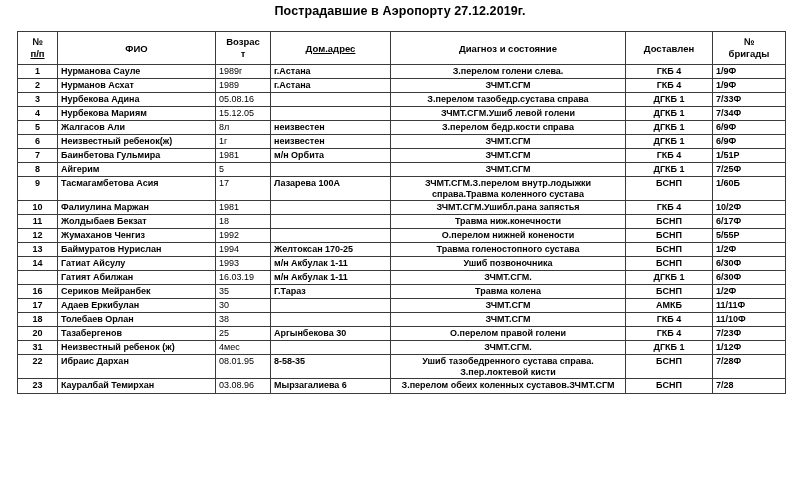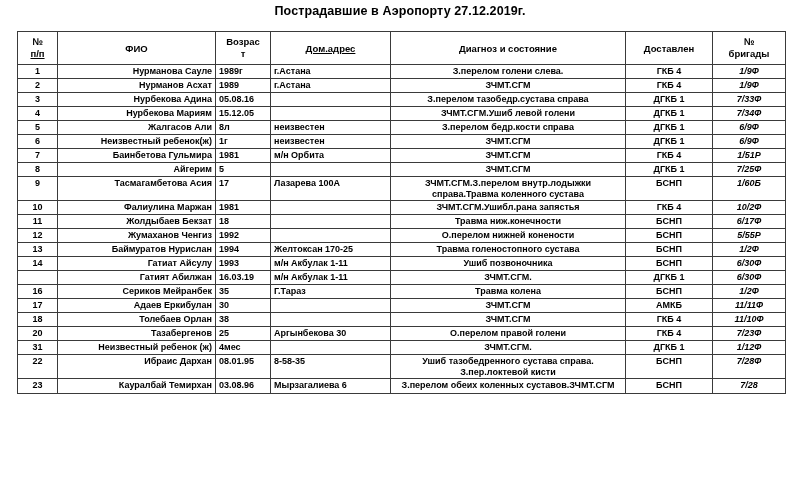--- a/index.html
+++ b/index.html
@@ -80,47 +80,46 @@
   }
   table.victims tbody td {
     height: 13px;
   }
   td.col-num {
     text-align: center;
     font-weight: bold;
     font-size: 9px;
   }
   td.col-name {
-    text-align: right;
+    text-align: left;
     font-weight: bold;
     padding-left: 5px;
   }
   td.col-age {
     text-align: left;
-    font-weight: bold;
+    font-weight: normal;
     padding-left: 4px;
   }
   td.col-addr {
     text-align: left;
     font-weight: bold;
     padding-left: 4px;
   }
   td.col-diag {
     text-align: center;
     font-weight: bold;
     padding-left: 4px;
   }
   td.col-deliv {
     text-align: center;
     font-weight: bold;
   }
   td.col-brig {
-    text-align: center;
-    font-weight: bold;
-    font-style: italic;
+    text-align: left;
+    font-weight: bold;
   }
   tr.tall td { height: 26px; vertical-align: top; padding-top: 1px; }
   tr.tall td.col-num,
   tr.tall td.col-deliv,
   tr.tall td.col-brig { vertical-align: top; }
   tr.xtall td { height: 32px; vertical-align: top; padding-top: 1px; }
 </style>
 </head>
 <body>
 

